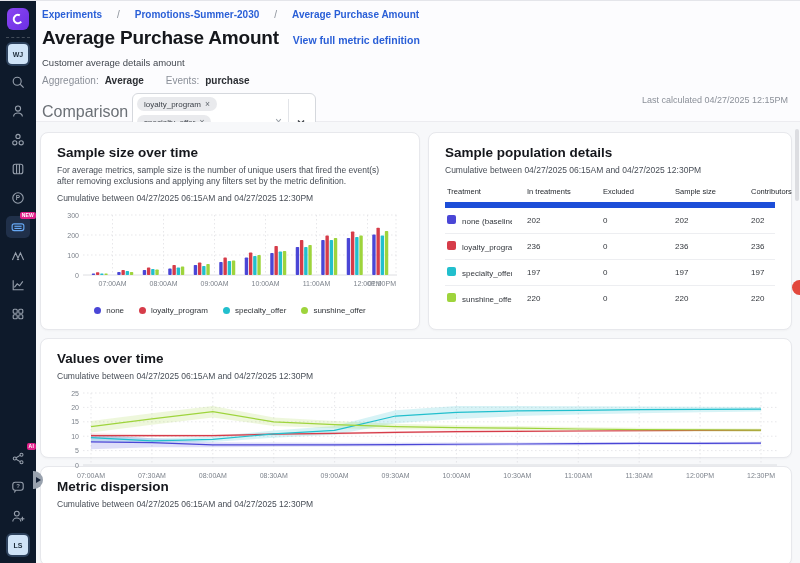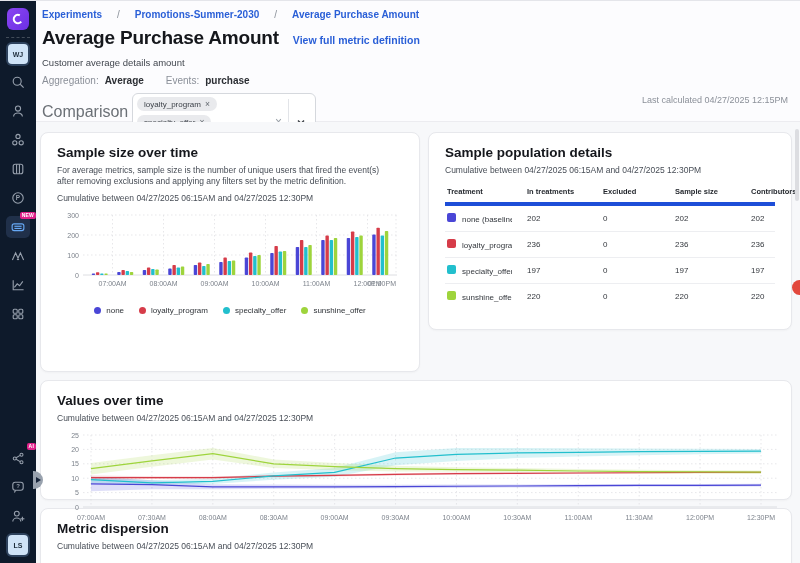--- a/index.html
+++ b/index.html
@@ -56,33 +56,33 @@
   .last-calc{position:absolute;right:12px;top:94px;font-size:9px;color:#8b9099;}
 
   .content{position:absolute;left:0;right:0;top:121px;bottom:0;background:#f7f8fa;
            padding:10px 8px 0 4px;overflow:hidden;box-sizing:border-box;}
   .cards-row{display:flex;gap:8px;}
   .card{background:#fff;border:1px solid #e7e8ec;border-radius:8px;box-sizing:border-box;
         padding:12px 16px;box-shadow:0 1px 2px rgba(20,25,40,.03);}
   .card h2{margin:0;font-size:13.5px;font-weight:bold;color:#15171c;}
   .card .desc{font-size:8.5px;color:#474d56;line-height:1.35;margin-top:5px;max-width:340px;}
   .card .range{font-size:8.5px;color:#474d56;margin-top:5px;}
-  .card1{width:380px;height:240px;}
+  .card1{width:380px;height:198px;}
   .card2{flex:1;height:198px;}
   .card-full{margin-top:8px;height:120px;}
   .card-disp{margin-top:8px;height:100px;}
   .chart{margin-top:6px;}
 
   .legend{display:flex;justify-content:center;gap:15px;margin-top:1px;align-items:center;}
   .legend-item{display:flex;align-items:center;gap:5px;font-size:8px;color:#2f3338;cursor:pointer;}
   .legend-dot{width:7px;height:7px;border-radius:50%;}
 
   table.pop{width:100%;border-collapse:collapse;margin-top:9px;table-layout:fixed;}
-  table.pop th{text-align:left;font-size:7.5px;font-weight:bold;color:#1f2329;
-               padding:3px 2px 6px;border-bottom:4px solid #1d4ed8;}
+  table.pop th{text-align:left;font-size:7.5px;font-weight:normal;color:#1f2329;
+               padding:3px 2px 6px;border-bottom:6px solid #1d4ed8;}
   table.pop td{font-size:8px;color:#33373d;padding:0 2px;height:25px;border-bottom:1px solid #edeef1;}
   table.pop tr:last-child td{border-bottom:none;}
   .swatch{display:inline-block;width:9px;height:9px;border-radius:2px;margin-right:6px;vertical-align:-1px;}
   .tname{display:inline-block;max-width:50px;overflow:hidden;white-space:nowrap;vertical-align:middle;}
 
   .beacon{position:absolute;right:0;top:279px;width:8px;height:15px;border-radius:15px 0 0 15px;
           background:#e2483d;cursor:pointer;z-index:6;}
   .scroll-thumb{position:absolute;right:1px;top:128px;width:4px;height:72px;border-radius:2px;
                 background:#dcdde1;cursor:pointer;z-index:6;}
 </style>

